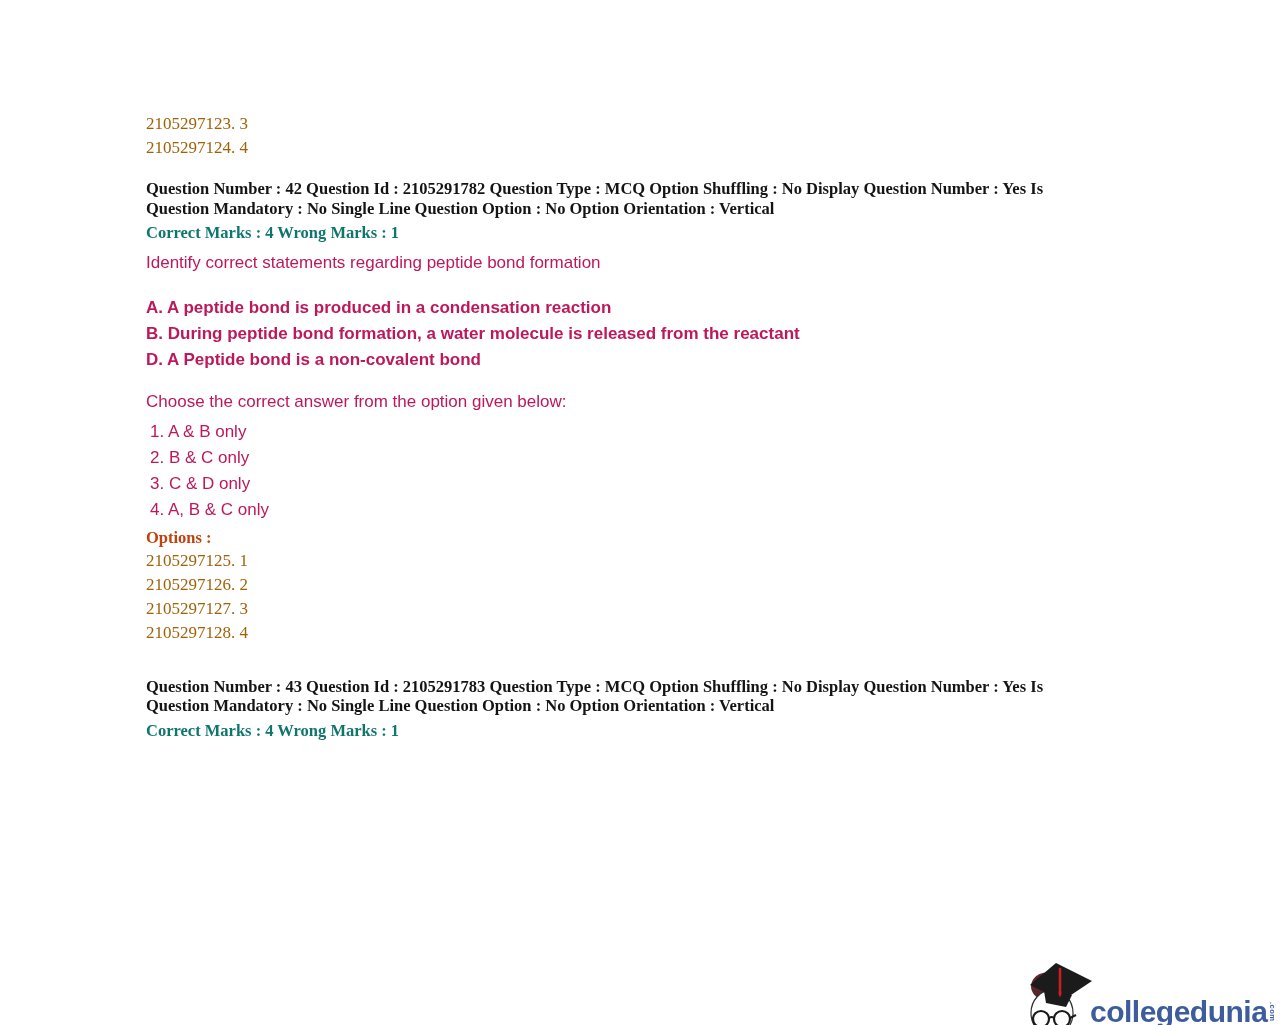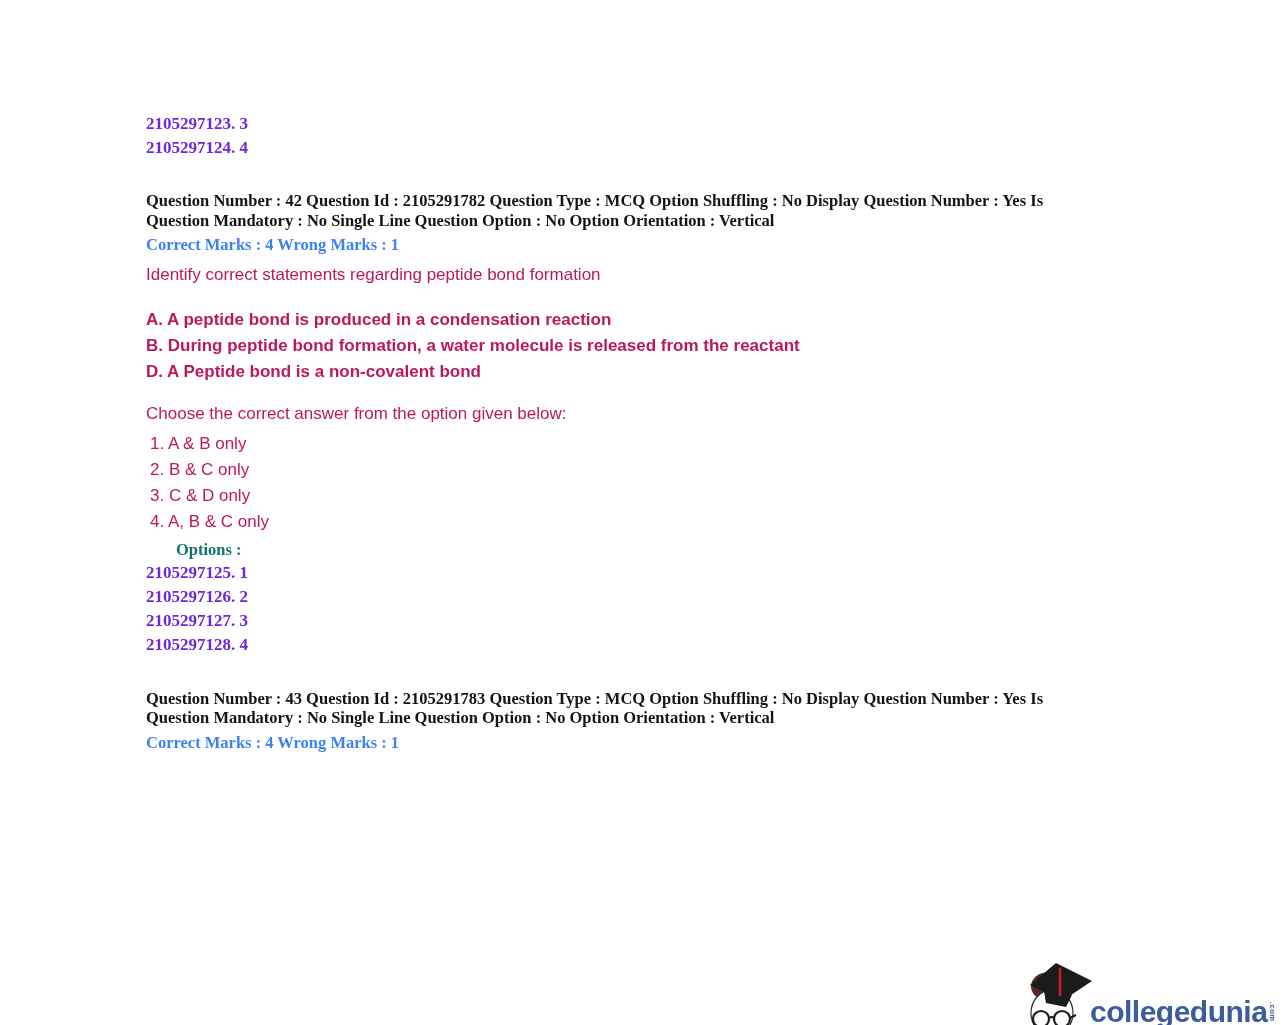--- a/index.html
+++ b/index.html
@@ -8,39 +8,39 @@
     background: #ffffff;
     overflow: hidden;
     position: relative;
     font-family: "Liberation Serif", serif;
   }
   .content {
     position: absolute;
     left: 146px; top: 112px;
     width: 960px;
   }
-  .serif  { font-family: "Liberation Serif", serif; color: #6d28d9; font-weight: bold; }
+  .serif  { font-family: "Liberation Serif", serif; color: #a16207; }
   .sans   { font-family: "Liberation Sans", "DejaVu Sans", sans-serif; color: #be185d; }
   .bold   { font-weight: bold; }
 
   .id-line {
     font-size: 17px;
     line-height: 23.5px;
   }
   .q-header {
-    margin-top: 32px;
+    margin-top: 20px;
     font-size: 16.5px;
     line-height: 19.5px;
     color: #141414;
   }
   .marks-line {
     margin-top: 5px;
     font-size: 16.5px;
     line-height: 19.5px;
-    color: #3b82f6;
+    color: #0f766e;
   }
   .q-text {
     margin-top: 9px;
     font-size: 17px;
     line-height: 22px;
   }
   .statements {
     margin-top: 21px;
     font-size: 17px;
     line-height: 26px;
@@ -54,22 +54,21 @@
   .choices {
     margin-top: 6px;
     padding-left: 4px;
     font-size: 17px;
     line-height: 26px;
   }
   .options-label {
     margin-top: 4px;
     font-size: 16.5px;
     line-height: 22px;
-    color: #0f766e;
-    margin-left: 30px;
+    color: #c2410c;
   }
   .option-ids {
     font-size: 17px;
     line-height: 24px;
   }
   .q-header-2 { margin-top: 32px; }
 
   
   .logo {
     position: absolute;

